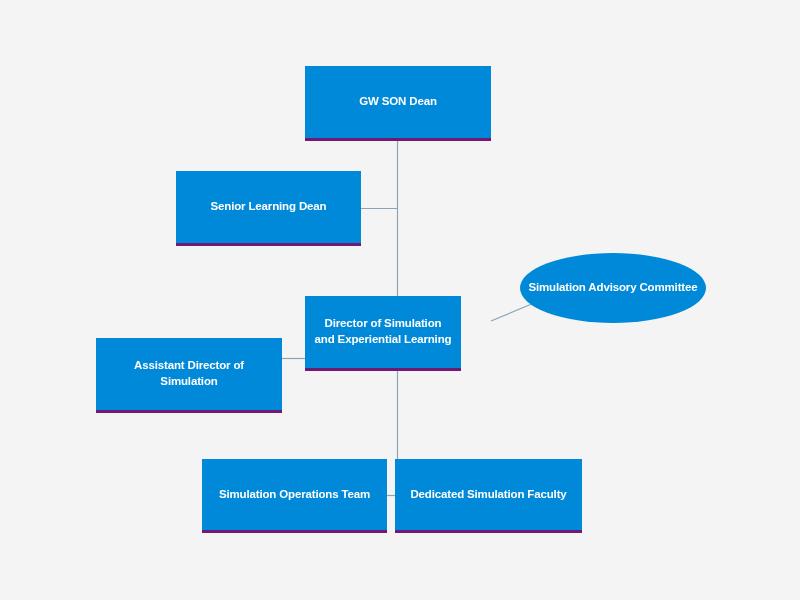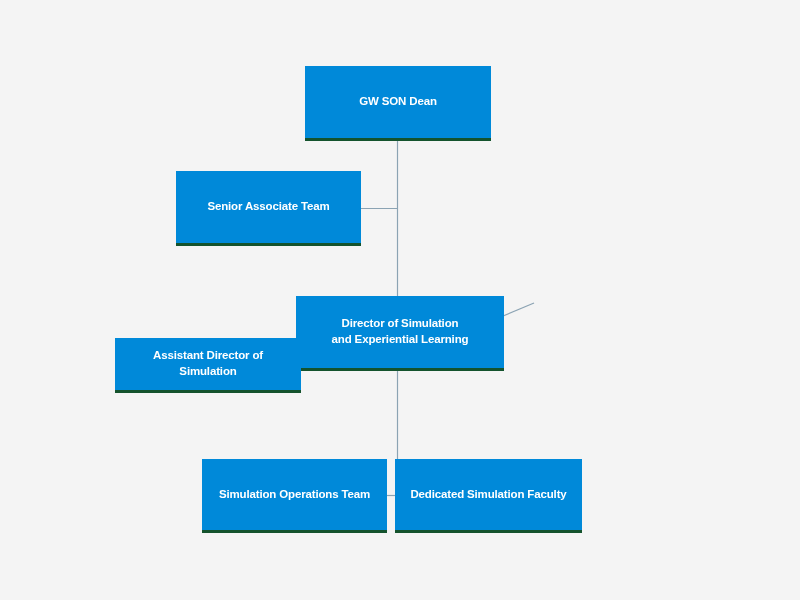--- a/index.html
+++ b/index.html
@@ -37,36 +37,36 @@
     font-size: 11.5px;
     font-weight: bold;
     line-height: 1.35;
     letter-spacing: -0.15px;
     padding: 2px 8px;
     z-index: 3;
     -webkit-font-smoothing: antialiased;
   }
   .node-box {
     background: #0089d9;
-    border-bottom: 3px solid #14532d;
+    border-bottom: 3px solid #701a75;
   }
   .node-ellipse {
     background: #0089d9;
     border-radius: 50%;
   }
   .node-label {
     display: block;
     white-space: pre-line;
   }
 
   
   #node-dean          { left: 305px; top: 66px;  width: 186px; height: 75px; }
   #node-senior-dean   { left: 176px; top: 171px; width: 185px; height: 75px; }
-  #node-director      { left: 296px; top: 296px; width: 208px; height: 75px; }
-  #node-assistant     { left: 96px;  top: 338px; width: 186px; height: 55px; margin-left: 19px; }
+  #node-director      { left: 305px; top: 296px; width: 156px; height: 75px; }
+  #node-assistant     { left: 96px;  top: 338px; width: 186px; height: 75px; }
   #node-operations    { left: 202px; top: 459px; width: 185px; height: 74px; text-align: center; }
   #node-faculty       { left: 395px; top: 459px; width: 187px; height: 74px; }
   #node-advisory      { left: 520px; top: 253px; width: 186px; height: 70px;
                         border-bottom: none; }
 </style>
 </head>
 <body>
 
 <div id="org-chart">
 
@@ -83,28 +83,31 @@
     <line x1="397.5" y1="371" x2="397.5" y2="495.5" stroke="#8ba3b3" stroke-width="1.2"></line>
 
     <line x1="387" y1="495.5" x2="409" y2="495.5" stroke="#8ba3b3" stroke-width="1.2"></line>
   </svg>
 
   <div class="node node-box" id="node-dean">
     <span class="node-label">GW SON Dean</span>
   </div>
 
   <div class="node node-box" id="node-senior-dean">
-    <span class="node-label">Senior Associate Team</span>
+    <span class="node-label">Senior Learning Dean</span>
   </div>
 
   <div class="node node-box" id="node-director">
     <span class="node-label">Director of Simulation
 and Experiential Learning</span>
   </div>
 
+  <div class="node node-ellipse" id="node-advisory">
+    <span class="node-label">Simulation Advisory Committee</span>
+  </div>
 
   <div class="node node-box" id="node-assistant">
     <span class="node-label">Assistant Director of Simulation</span>
   </div>
 
   <div class="node node-box" id="node-operations">
     <span class="node-label">Simulation Operations Team</span>
   </div>
 
   <div class="node node-box" id="node-faculty">

